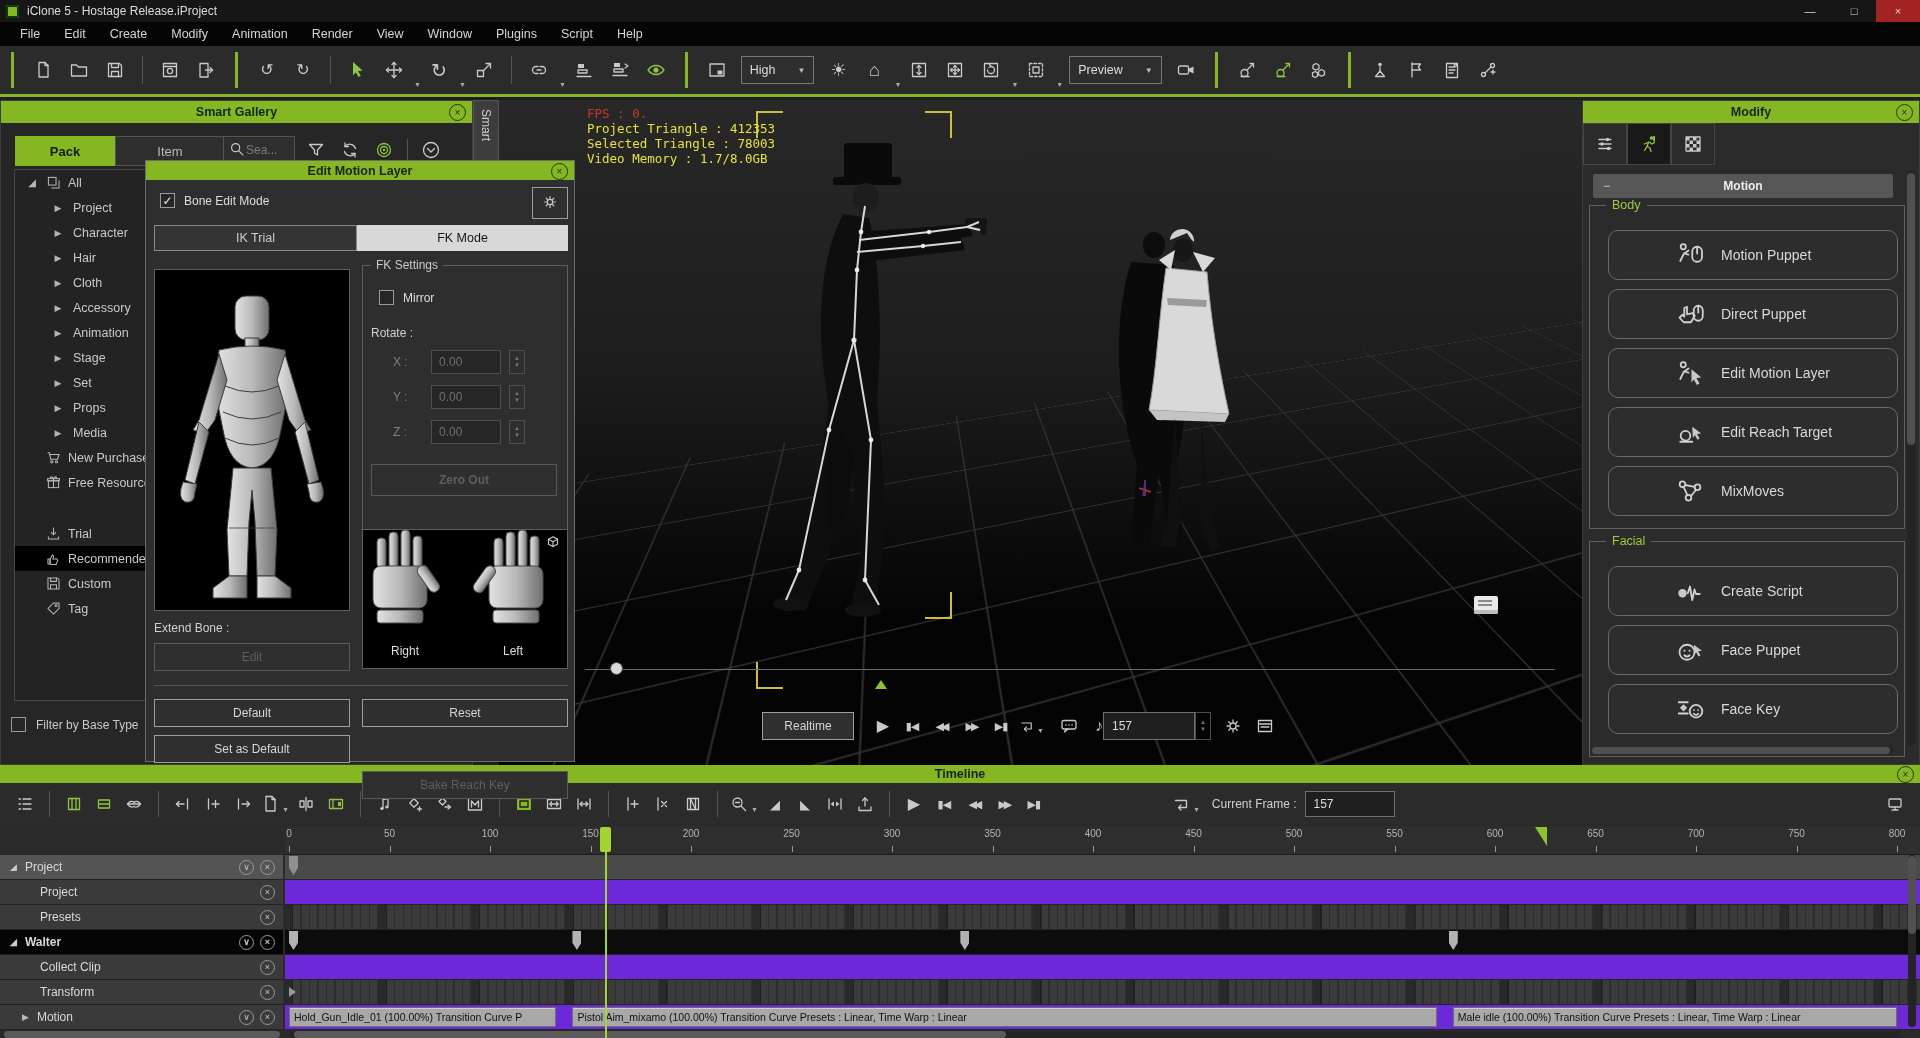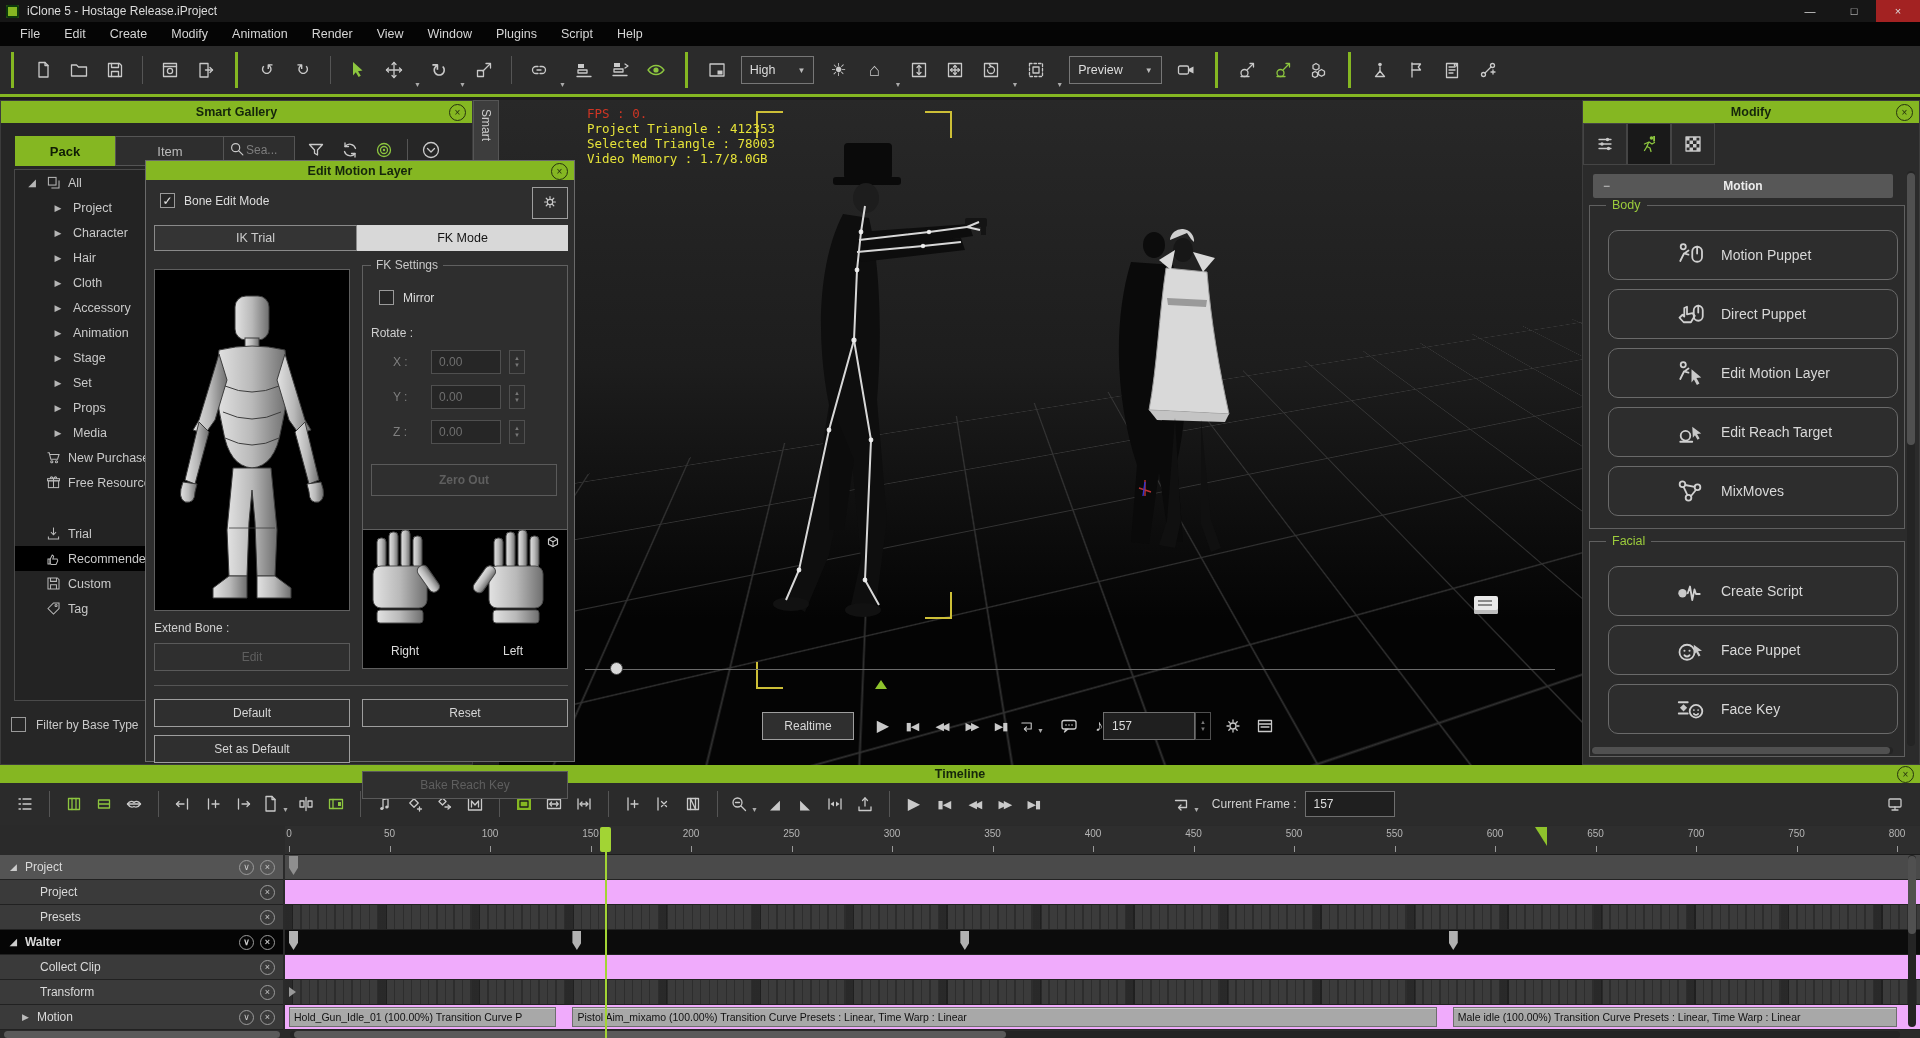--- a/index.html
+++ b/index.html
@@ -114,21 +114,21 @@
   #tl-names{position:absolute;left:0;top:30px;width:283px;}
   .ntrow{height:24px;border-bottom:1px solid #212121;background:#3a3a3a;display:flex;align-items:center;color:#d9d9d9;box-sizing:content-box;}
   .ntrow.group{background:#545454;}
   .ntrow.selrow{background:#050505;font-weight:bold;}
   .rico{width:15px;height:15px;border:1px solid #9a9a9a;border-radius:50%;color:#c9c9c9;font-size:9px;
         display:flex;align-items:center;justify-content:center;margin-left:6px;box-sizing:border-box;}
   #tl-frames{position:absolute;left:285px;top:0;width:1635px;height:213px;}
   #ruler{position:absolute;left:0;top:1px;width:1635px;height:28px;background:#2e2e2e;border-bottom:1px solid #1d1d1d;}
   .tick-label{position:absolute;top:2px;transform:translateX(-50%);font-size:10px;color:#b5b5b5;}
   .tick-line{position:absolute;top:20px;width:1px;height:6px;background:#999;}
-  .frow{position:absolute;left:0;width:1635px;height:24px;border-bottom:1px solid #232323;box-sizing:content-box;background:#f0abfc;}
+  .frow{position:absolute;left:0;width:1635px;height:24px;border-bottom:1px solid #232323;box-sizing:content-box;background:#6d28d9;}
   .frow.groupA{background:#4a4a4a;}
   .frow.dark{background:#0c0c0c;}
   .frow.cells{background-image:repeating-linear-gradient(90deg,rgba(0,0,0,.30) 0 8.5px,rgba(0,0,0,0) 8.5px 93.5px),
               repeating-linear-gradient(90deg,#3b3b3b 0 7px,#2d2d2d 7px 8.5px);}
   .clip{position:absolute;top:2px;height:20px;background:#a8a8a8;border:1px solid #6e6e6e;box-sizing:border-box;
         color:#111;font-size:10.5px;line-height:18px;padding:0 4px;white-space:nowrap;overflow:hidden;box-shadow:inset 0 1px 0 #cfcfcf;}
   .pin{position:absolute;top:1px;width:9px;height:19px;background:#b2b2b2;clip-path:polygon(0 0,100% 0,100% 62%,50% 100%,0 62%);}
   #playhead-line{position:absolute;left:605px;top:2px;width:2px;height:263px;background:#a2d434;z-index:5;}
   #playhead-handle{position:absolute;left:600px;top:2px;width:11px;height:25px;background:#a2d434;border-radius:2px;z-index:6;}
   #end-marker{position:absolute;left:1523px;top:2px;width:0;height:0;border-top:19px solid #8fc32c;border-left:12px solid transparent;z-index:5;}

